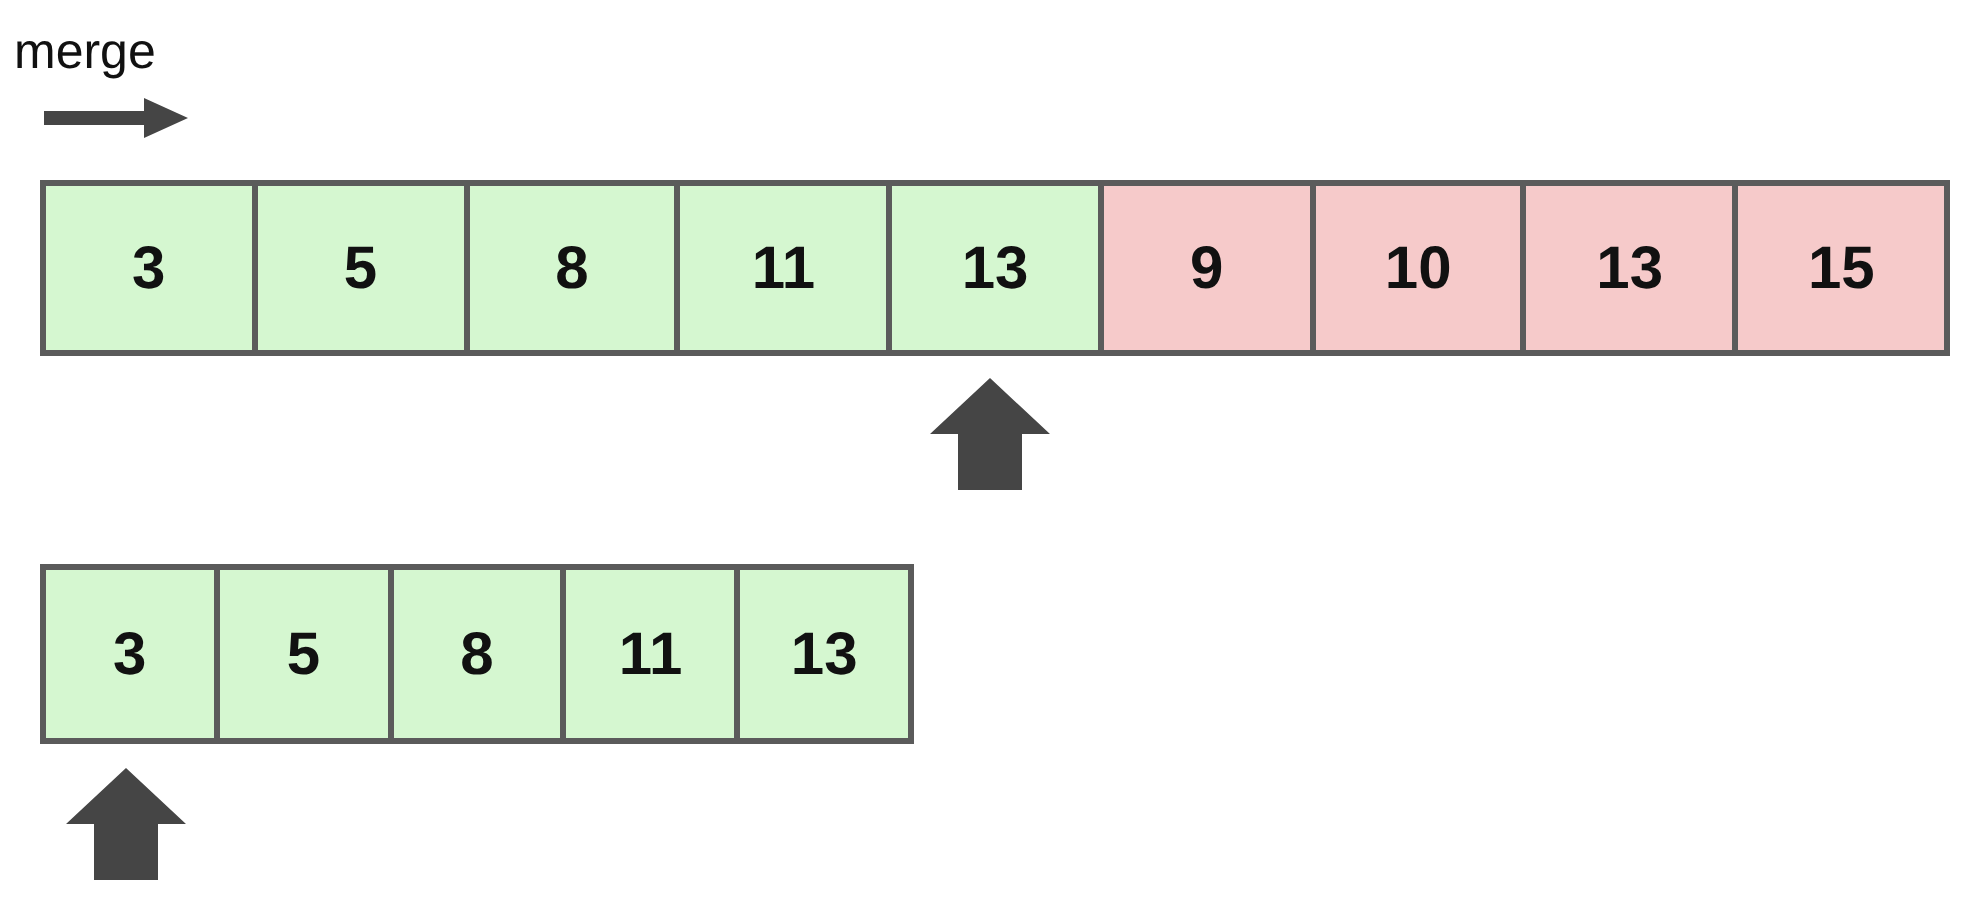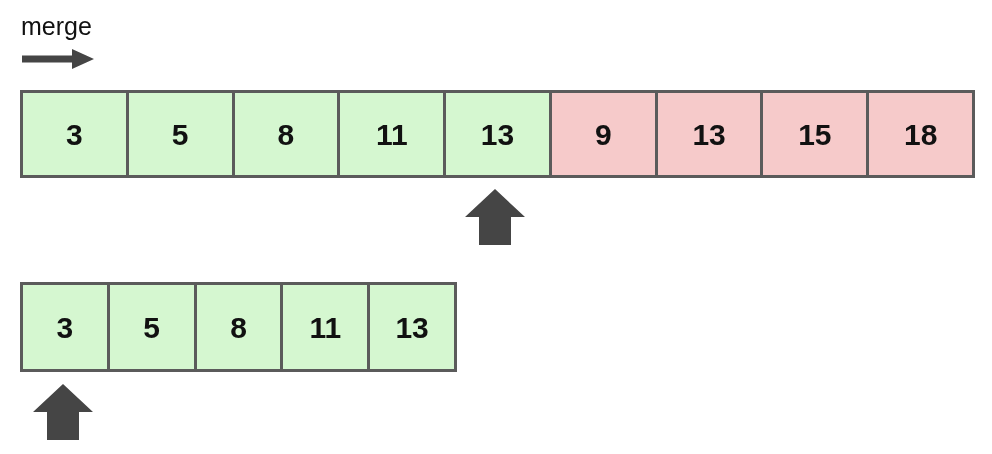--- a/index.html
+++ b/index.html
@@ -13,21 +13,21 @@
   }
   * { margin: 0; padding: 0; box-sizing: border-box; }
   html, body {
     width: 992px; height: 454px;
     background: var(--background);
     font-family: "Liberation Sans", sans-serif;
   }
   .stage { position: relative; width: 992px; height: 454px; overflow: hidden; }
 
   .merge-label {
-    position: absolute; left: 21px; top: 13px;
+    position: absolute; left: 7px; top: 13px;
     font-size: 25px; line-height: 1.1; color: var(--text);
   }
   .merge-arrow { position: absolute; left: 22px; top: 49px; color: var(--arrow); }
 
   .array {
     position: absolute; display: flex;
     gap: 3px; padding: 3px;
     background: var(--border);
   }
   .top-array    { left: 20px; top: 90px;  width: 955px; height: 88px; }
@@ -56,23 +56,23 @@
     <polygon points="0,6.5 50,6.5 50,0 72,10 50,20 50,13.5 0,13.5" fill="currentColor"></polygon>
   </svg>
 
   <div class="array top-array">
     <div class="cell green">3</div>
     <div class="cell green">5</div>
     <div class="cell green">8</div>
     <div class="cell green">11</div>
     <div class="cell green">13</div>
     <div class="cell pink">9</div>
+    <div class="cell pink">10</div>
     <div class="cell pink">13</div>
     <div class="cell pink">15</div>
-    <div class="cell pink">18</div>
   </div>
 
   <svg class="up-arrow a1" width="60" height="56" viewBox="0 0 60 56">
     <polygon points="30,0 60,28 46,28 46,56 14,56 14,28 0,28" fill="currentColor"></polygon>
   </svg>
 
   <div class="array bottom-array">
     <div class="cell green">3</div>
     <div class="cell green">5</div>
     <div class="cell green">8</div>

